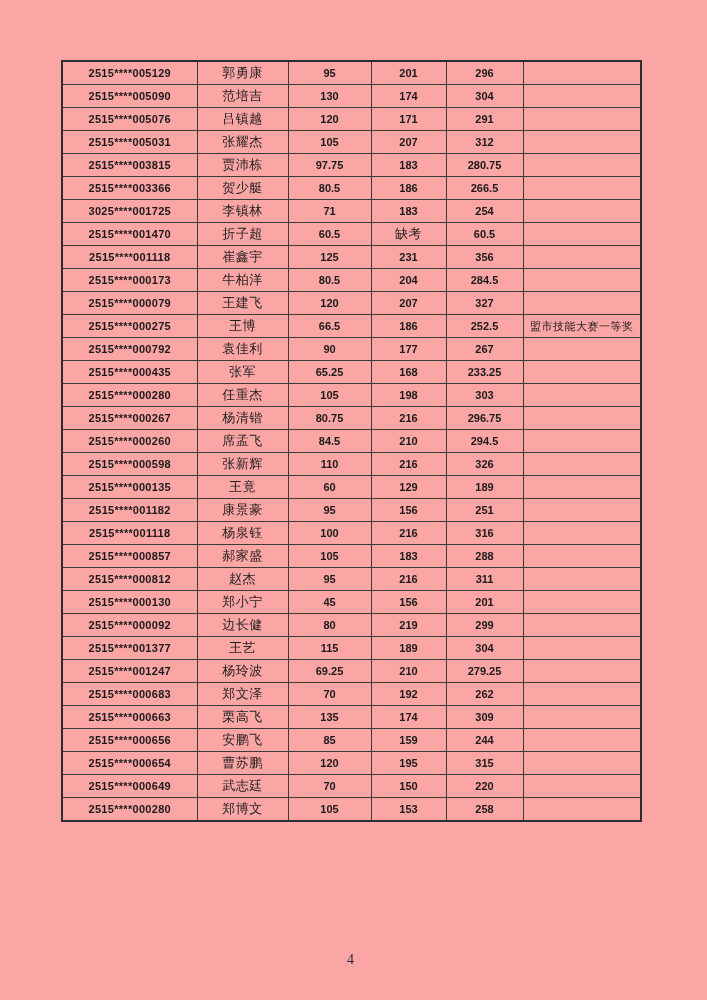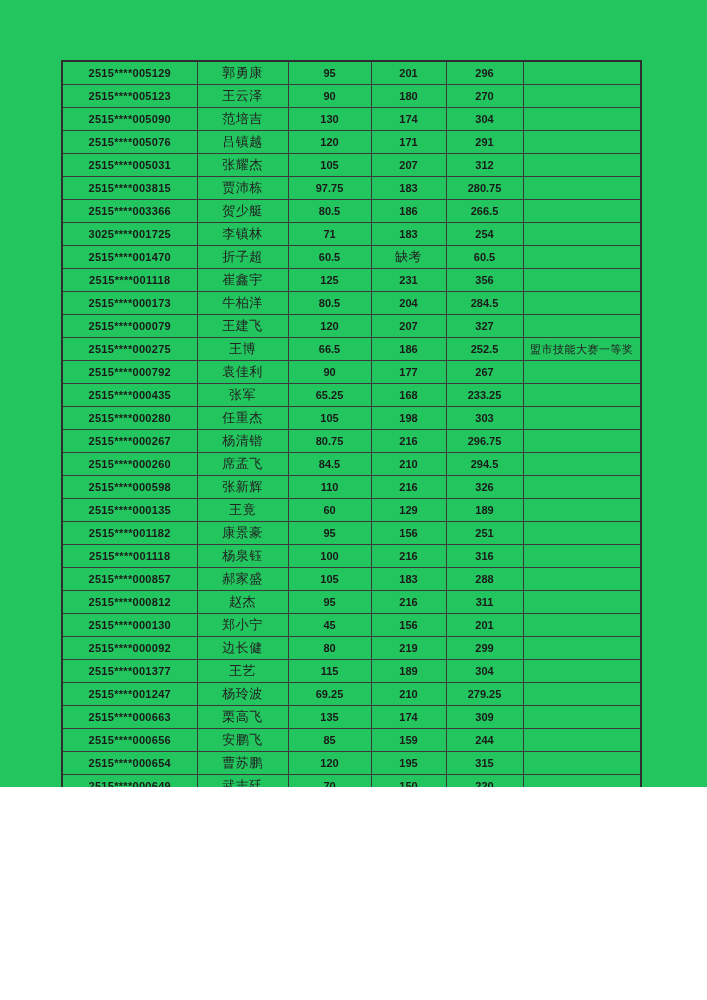--- a/index.html
+++ b/index.html
@@ -3,22 +3,22 @@
 <meta charset="utf-8">
 <style>
   html, body {
     margin: 0;
     padding: 0;
     background: #ffffff;
   }
   .page {
     position: relative;
     width: 707px;
-    height: 787px;
-    background: #22c55e;
+    height: 1000px;
+    background: #fca5a5;
     overflow: hidden;
     font-family: "Liberation Serif", "DejaVu Serif", serif;
     color: #1a1a1a;
   }
   table.score-table {
     position: absolute;
     left: 61px;
     top: 60px;
     width: 579px;
     border-collapse: collapse;
@@ -98,28 +98,20 @@
     <tbody>
         <tr>
           <td class="col0">2515****005129</td>
           <td class="col1 cjk">郭勇康</td>
           <td class="col2">95</td>
           <td class="col3">201</td>
           <td class="col4">296</td>
           <td class="col5"></td>
         </tr>
         <tr>
-          <td class="col0">2515****005123</td>
-          <td class="col1 cjk">王云泽</td>
-          <td class="col2">90</td>
-          <td class="col3">180</td>
-          <td class="col4">270</td>
-          <td class="col5"></td>
-        </tr>
-        <tr>
           <td class="col0">2515****005090</td>
           <td class="col1 cjk">范培吉</td>
           <td class="col2">130</td>
           <td class="col3">174</td>
           <td class="col4">304</td>
           <td class="col5"></td>
         </tr>
         <tr>
           <td class="col0">2515****005076</td>
           <td class="col1 cjk">吕镇越</td>
@@ -314,20 +306,28 @@
         </tr>
         <tr>
           <td class="col0">2515****001247</td>
           <td class="col1 cjk">杨玲波</td>
           <td class="col2">69.25</td>
           <td class="col3">210</td>
           <td class="col4">279.25</td>
           <td class="col5"></td>
         </tr>
         <tr>
+          <td class="col0">2515****000683</td>
+          <td class="col1 cjk">郑文泽</td>
+          <td class="col2">70</td>
+          <td class="col3">192</td>
+          <td class="col4">262</td>
+          <td class="col5"></td>
+        </tr>
+        <tr>
           <td class="col0">2515****000663</td>
           <td class="col1 cjk">栗高飞</td>
           <td class="col2">135</td>
           <td class="col3">174</td>
           <td class="col4">309</td>
           <td class="col5"></td>
         </tr>
         <tr>
           <td class="col0">2515****000656</td>
           <td class="col1 cjk">安鹏飞</td>

